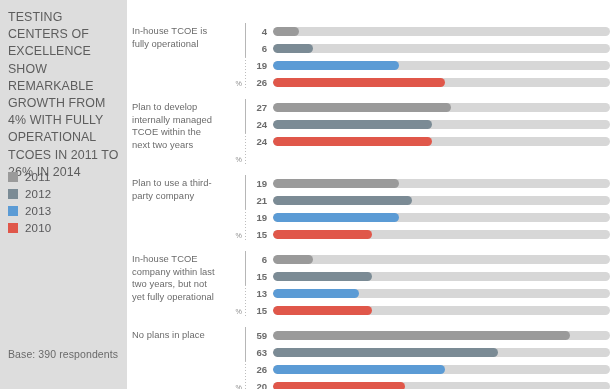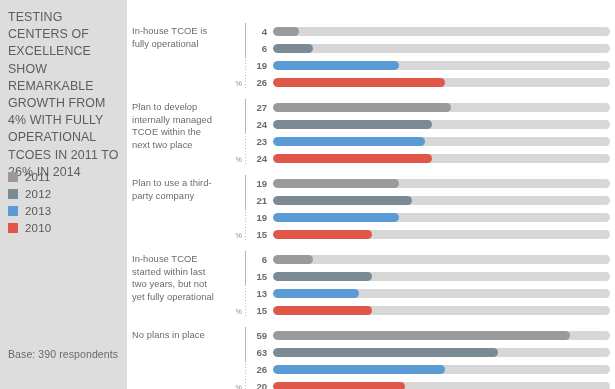--- a/index.html
+++ b/index.html
@@ -240,46 +240,40 @@
             </div>
             <div class="bar-row">
               <span class="bar-value">26</span>
               <div class="track">
                 <div class="fill" style="width: 51%; background: rgb(224, 87, 74);"></div>
               </div>
             </div>
           </div>
         </div>
         <div class="group">
-          <div class="group-label">Plan to develop internally managed TCOE within the next two place</div>
+          <div class="group-label">Plan to develop internally managed TCOE within the next two years</div>
           <div class="axis-col">
             <div class="axis-line"></div>
             <div class="axis-line-dotted"></div>
             <div class="pct-mark">%</div>
           </div>
           <div class="bars">
             <div class="bar-row">
               <span class="bar-value">27</span>
               <div class="track">
                 <div class="fill" style="width: 52.9%; background: rgb(154, 154, 154);"></div>
               </div>
             </div>
             <div class="bar-row">
               <span class="bar-value">24</span>
               <div class="track">
                 <div class="fill" style="width: 47.1%; background: rgb(123, 139, 149);"></div>
               </div>
             </div>
             <div class="bar-row">
-              <span class="bar-value">23</span>
-              <div class="track">
-                <div class="fill" style="width: 45.1%; background: rgb(91, 155, 213);"></div>
-              </div>
-            </div>
-            <div class="bar-row">
               <span class="bar-value">24</span>
               <div class="track">
                 <div class="fill" style="width: 47.1%; background: rgb(224, 87, 74);"></div>
               </div>
             </div>
           </div>
         </div>
         <div class="group">
           <div class="group-label">Plan to use a third-party company</div>
           <div class="axis-col">
@@ -308,21 +302,21 @@
             </div>
             <div class="bar-row">
               <span class="bar-value">15</span>
               <div class="track">
                 <div class="fill" style="width: 29.4%; background: rgb(224, 87, 74);"></div>
               </div>
             </div>
           </div>
         </div>
         <div class="group">
-          <div class="group-label">In-house TCOE started within last two years, but not yet fully operational</div>
+          <div class="group-label">In-house TCOE company within last two years, but not yet fully operational</div>
           <div class="axis-col">
             <div class="axis-line"></div>
             <div class="axis-line-dotted"></div>
             <div class="pct-mark">%</div>
           </div>
           <div class="bars">
             <div class="bar-row">
               <span class="bar-value">6</span>
               <div class="track">
                 <div class="fill" style="width: 11.8%; background: rgb(154, 154, 154);"></div>

